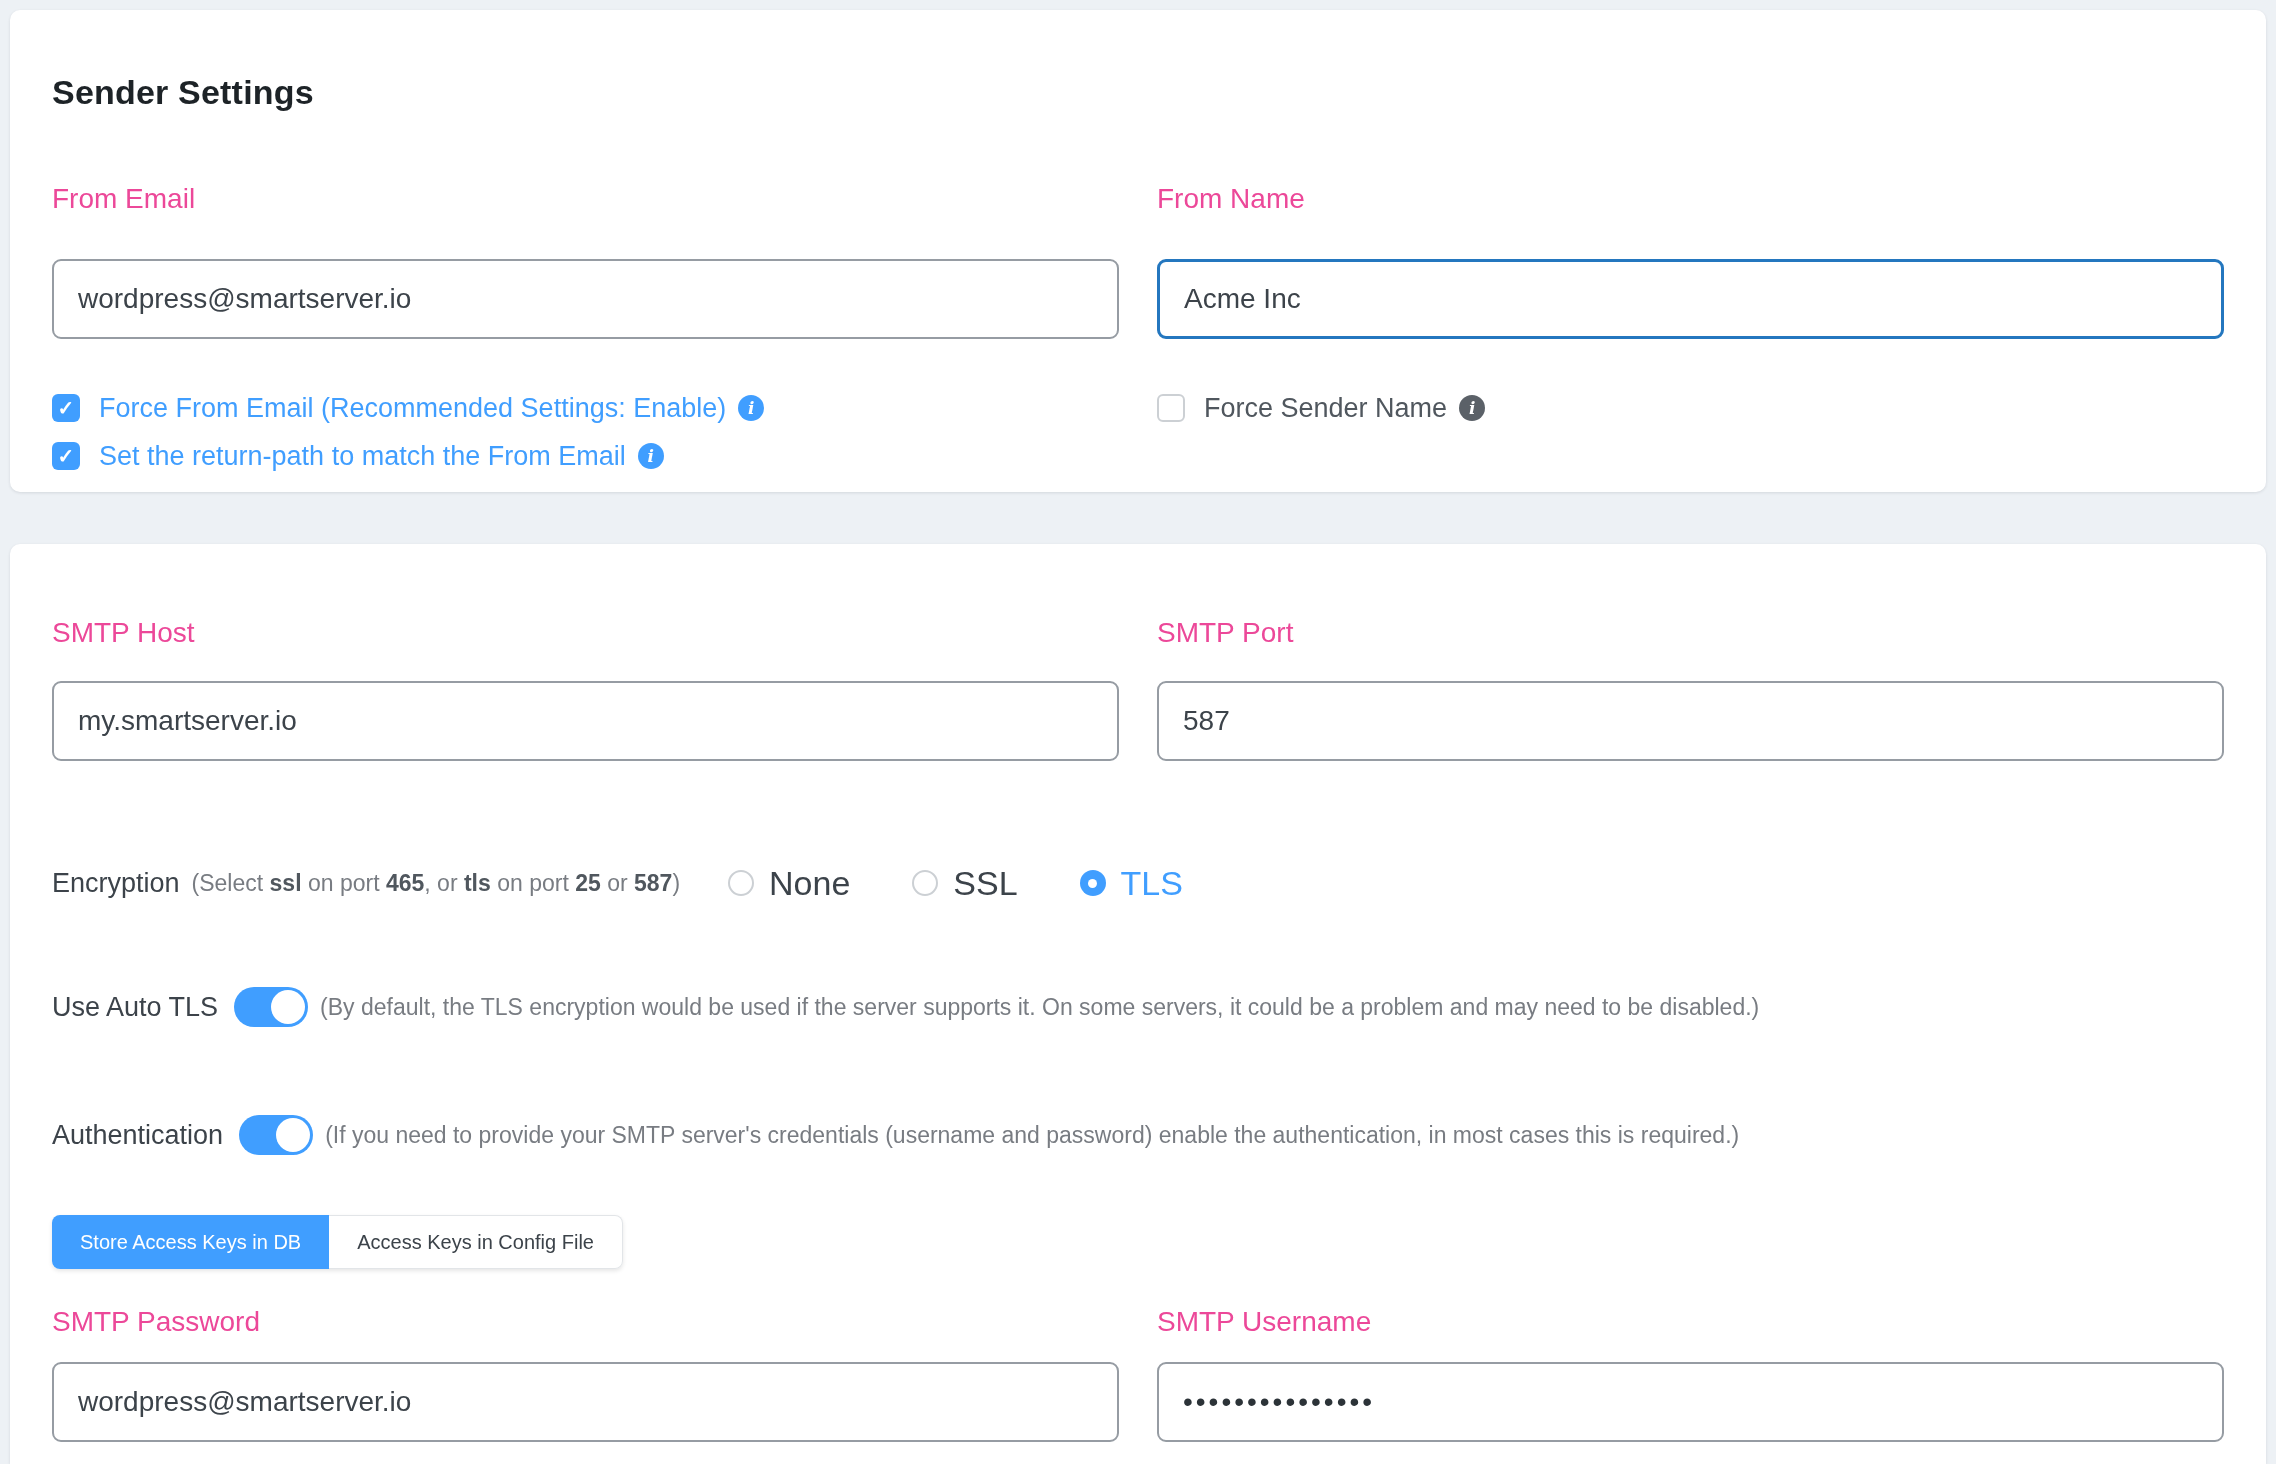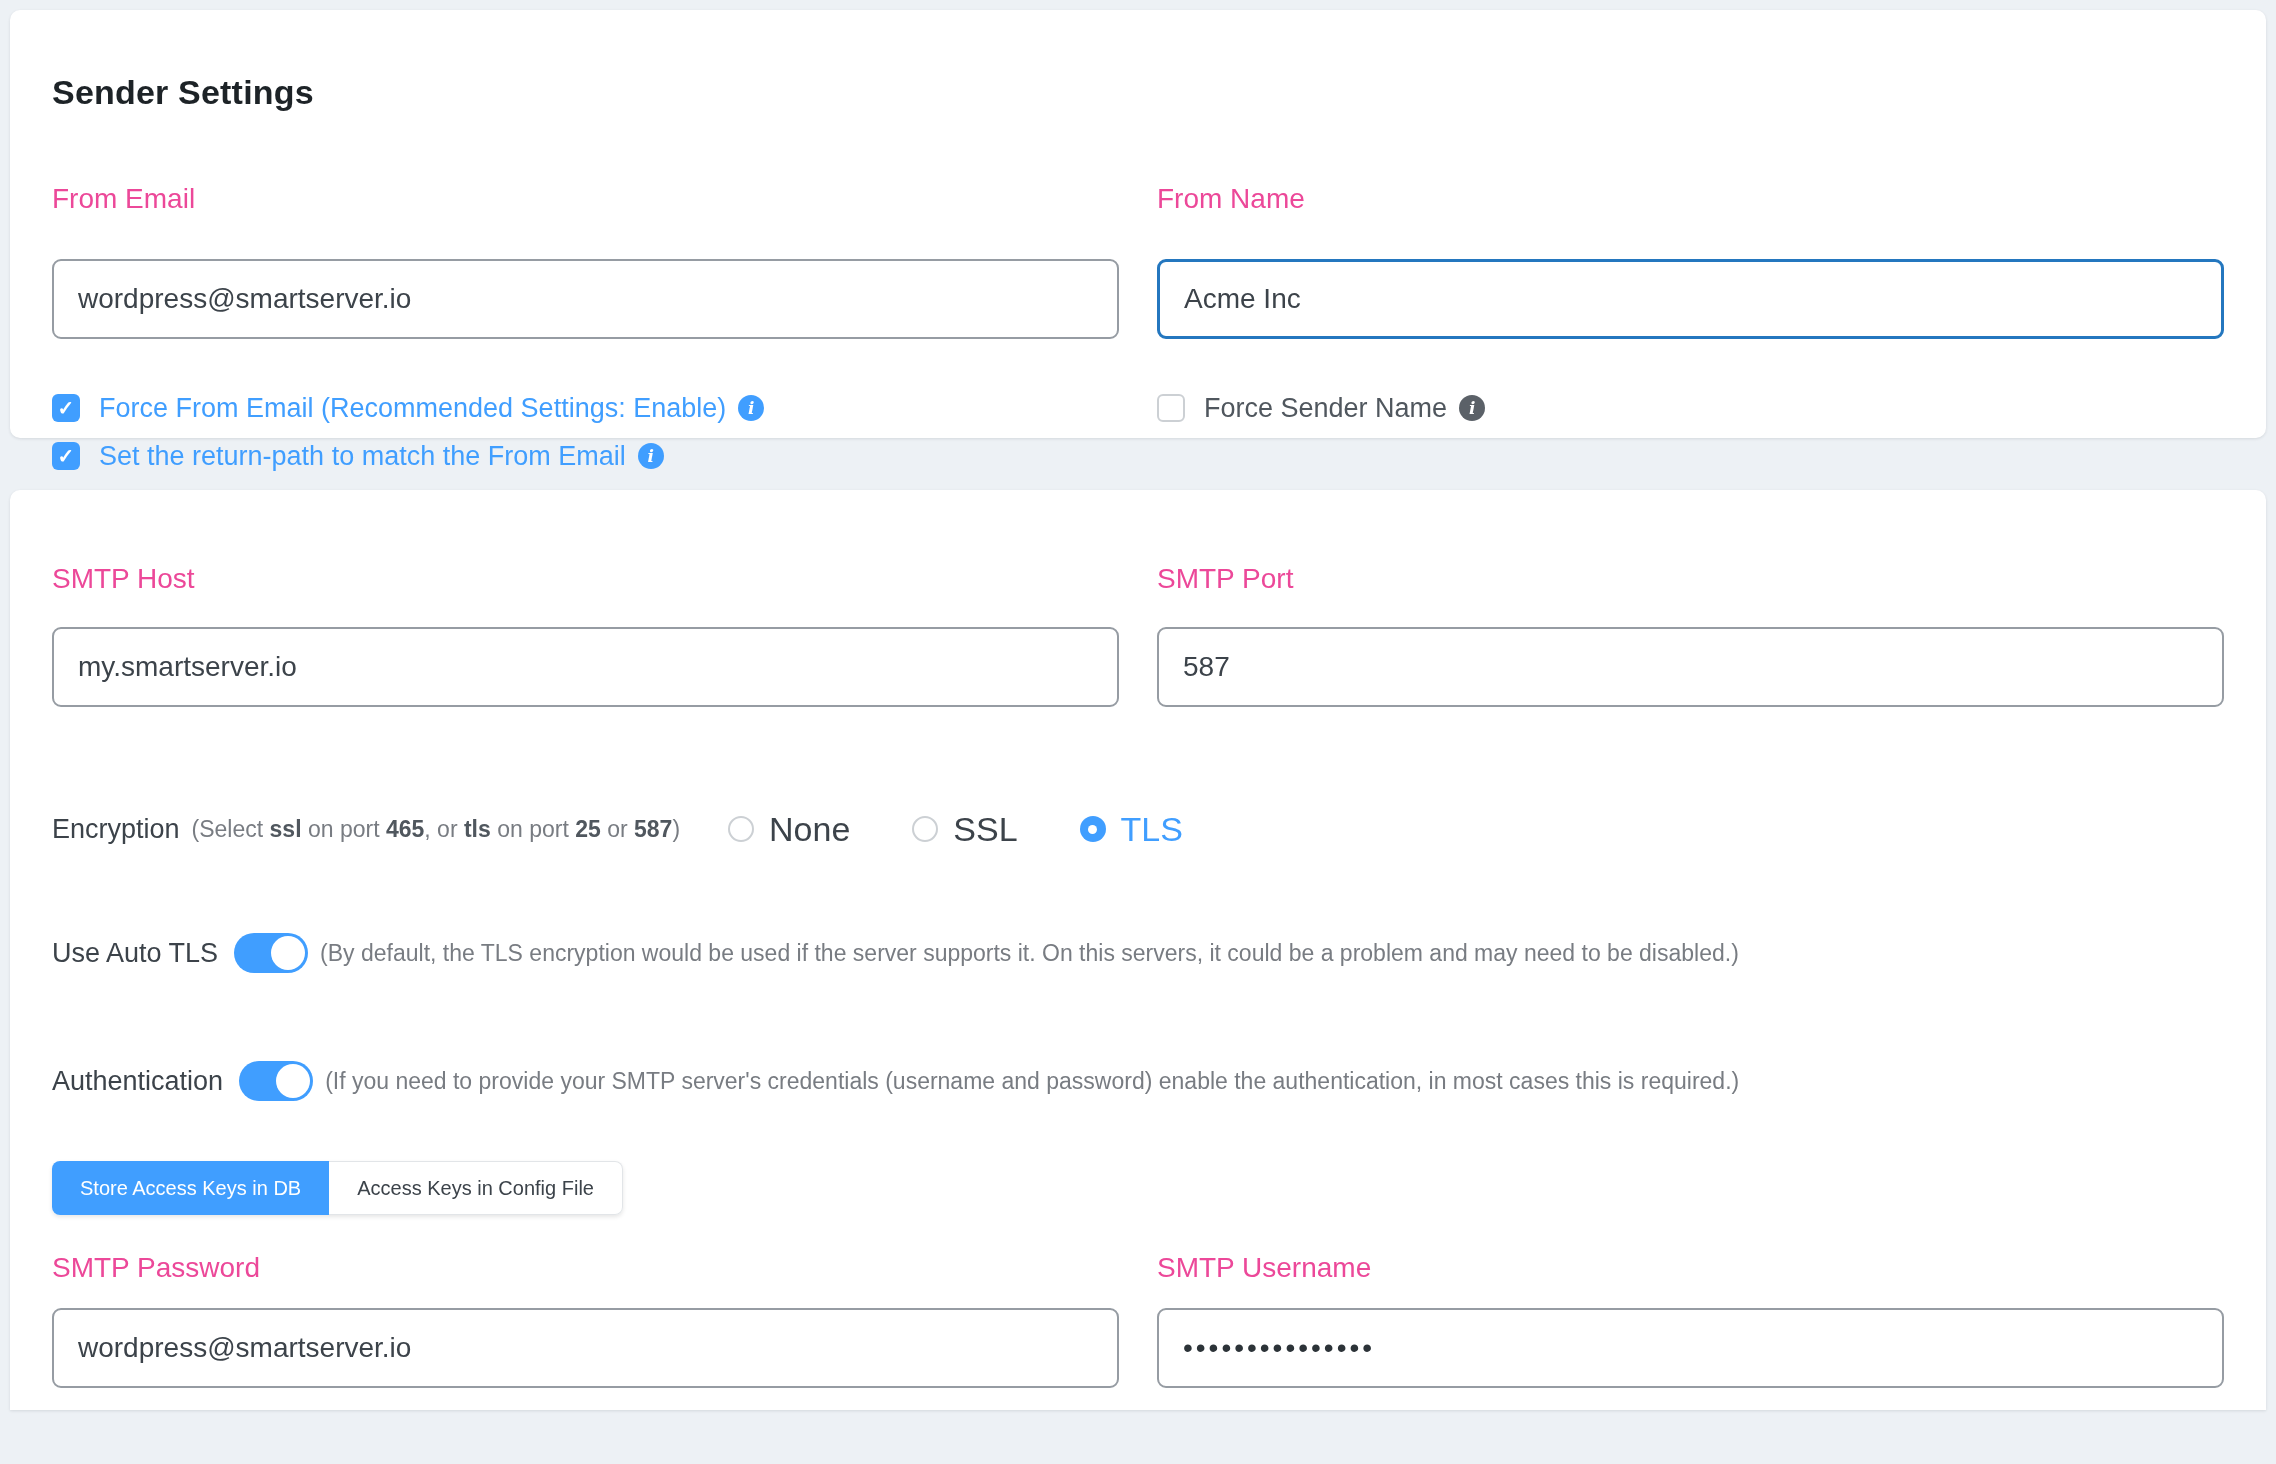--- a/index.html
+++ b/index.html
@@ -10,21 +10,21 @@
     -webkit-font-smoothing:antialiased;
   }
   .card{
     background:#ffffff;
     margin:0 10px;
     border-radius:10px;
     box-shadow:0 1px 3px rgba(30,40,60,.12);
     padding:0 42px;
     box-sizing:border-box;
   }
-  .card1{margin-top:10px;height:428px;}
+  .card1{margin-top:10px;height:482px;}
   .card2{margin-top:52px;height:920px;border-radius:10px 10px 0 0;}
 
   .section-title{
     margin:0;padding-top:60px;
     font-size:34px;line-height:44px;font-weight:700;
     color:#1d2327;letter-spacing:.2px;
   }
 
   .fields-grid{display:grid;grid-template-columns:1fr 1fr;column-gap:38px;}
   .g1{margin-top:68px;}
@@ -179,21 +179,21 @@
         <span class="radio-label">TLS</span>
       </span>
     </span>
   </div>
 
   <div class="toggle-row row-autotls">
     <span class="toggle-label">Use Auto TLS</span>
     <span class="toggle on">
         <span class="knob"></span>
       </span>
-    <span class="toggle-desc">(By default, the TLS encryption would be used if the server supports it. On this servers, it could be a problem and may need to be disabled.)</span>
+    <span class="toggle-desc">(By default, the TLS encryption would be used if the server supports it. On some servers, it could be a problem and may need to be disabled.)</span>
   </div>
 
   <div class="toggle-row row-auth">
     <span class="toggle-label">Authentication</span>
     <span class="toggle on">
         <span class="knob"></span>
       </span>
     <span class="toggle-desc">(If you need to provide your SMTP server's credentials (username and password) enable the authentication, in most cases this is required.)</span>
   </div>
 

